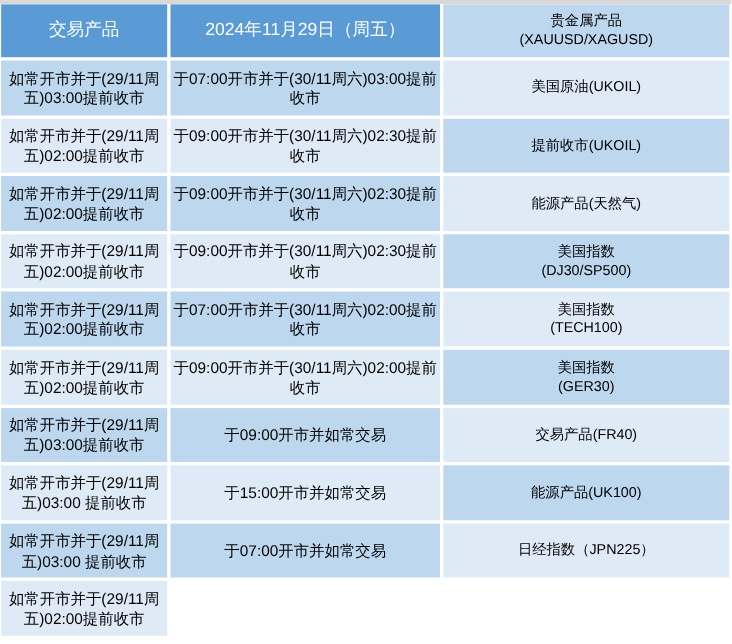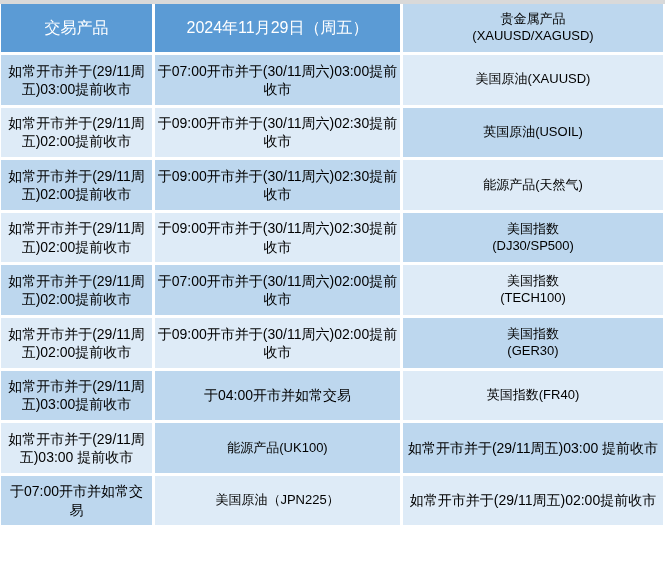--- a/index.html
+++ b/index.html
@@ -56,49 +56,50 @@
 <div class="sheet">
 
   <div class="cell head">交易产品</div>
   <div class="cell head">2024年11月29日（周五）</div>
 
   <div class="cell c-product row-odd">贵金属产品
 (XAUUSD/XAGUSD)</div>
   <div class="cell c-sched row-odd">如常开市并于(29/11周五)03:00提前收市</div>
   <div class="cell c-sched row-odd">于07:00开市并于(30/11周六)03:00提前收市</div>
 
-  <div class="cell c-product row-even">美国原油(XAUUSD)</div>
+  <div class="cell c-product row-even">美国原油(UKOIL)</div>
   <div class="cell c-sched row-even">如常开市并于(29/11周五)02:00提前收市</div>
   <div class="cell c-sched row-even">于09:00开市并于(30/11周六)02:30提前收市</div>
 
-  <div class="cell c-product row-odd">英国原油(USOIL)</div>
+  <div class="cell c-product row-odd">提前收市(UKOIL)</div>
   <div class="cell c-sched row-odd">如常开市并于(29/11周五)02:00提前收市</div>
   <div class="cell c-sched row-odd">于09:00开市并于(30/11周六)02:30提前收市</div>
 
   <div class="cell c-product row-even">能源产品(天然气)</div>
   <div class="cell c-sched row-even">如常开市并于(29/11周五)02:00提前收市</div>
   <div class="cell c-sched row-even">于09:00开市并于(30/11周六)02:30提前收市</div>
 
   <div class="cell c-product row-odd">美国指数
 (DJ30/SP500)</div>
   <div class="cell c-sched row-odd">如常开市并于(29/11周五)02:00提前收市</div>
   <div class="cell c-sched row-odd">于07:00开市并于(30/11周六)02:00提前收市</div>
 
   <div class="cell c-product row-even">美国指数
 (TECH100)</div>
   <div class="cell c-sched row-even">如常开市并于(29/11周五)02:00提前收市</div>
   <div class="cell c-sched row-even">于09:00开市并于(30/11周六)02:00提前收市</div>
 
   <div class="cell c-product row-odd">美国指数
 (GER30)</div>
   <div class="cell c-sched row-odd">如常开市并于(29/11周五)03:00提前收市</div>
-  <div class="cell c-sched row-odd">于04:00开市并如常交易</div>
+  <div class="cell c-sched row-odd">于09:00开市并如常交易</div>
 
-  <div class="cell c-product row-even">英国指数(FR40)</div>
+  <div class="cell c-product row-even">交易产品(FR40)</div>
   <div class="cell c-sched row-even">如常开市并于(29/11周五)03:00 提前收市</div>
+  <div class="cell c-sched row-even">于15:00开市并如常交易</div>
 
   <div class="cell c-product row-odd">能源产品(UK100)</div>
   <div class="cell c-sched row-odd">如常开市并于(29/11周五)03:00 提前收市</div>
   <div class="cell c-sched row-odd">于07:00开市并如常交易</div>
 
-  <div class="cell c-product row-even">美国原油（JPN225）</div>
+  <div class="cell c-product row-even">日经指数（JPN225）</div>
   <div class="cell c-sched row-even">如常开市并于(29/11周五)02:00提前收市</div>
 </div>
 
 </body></html>

